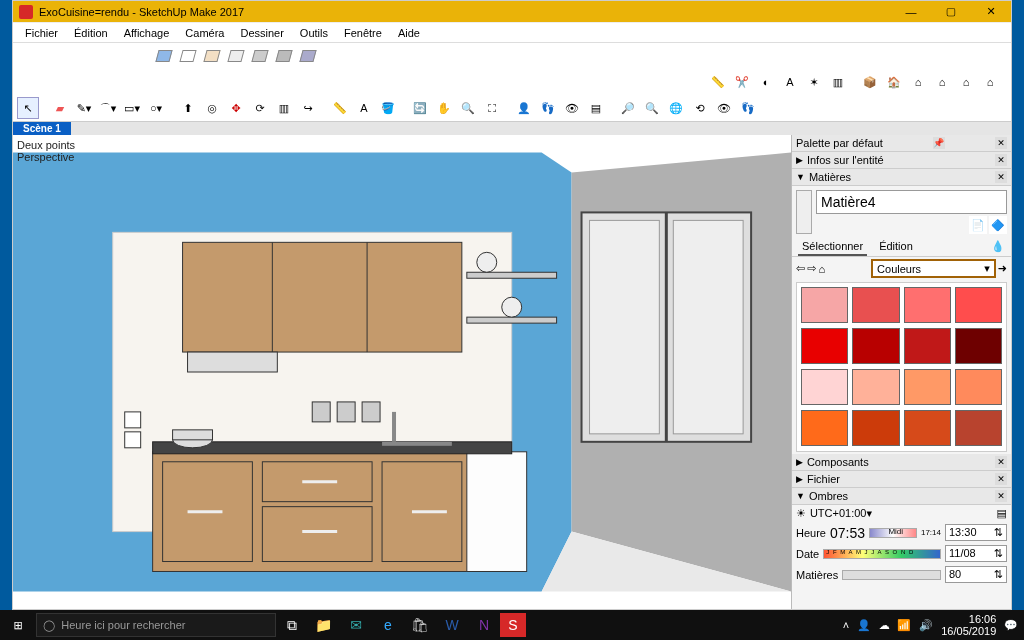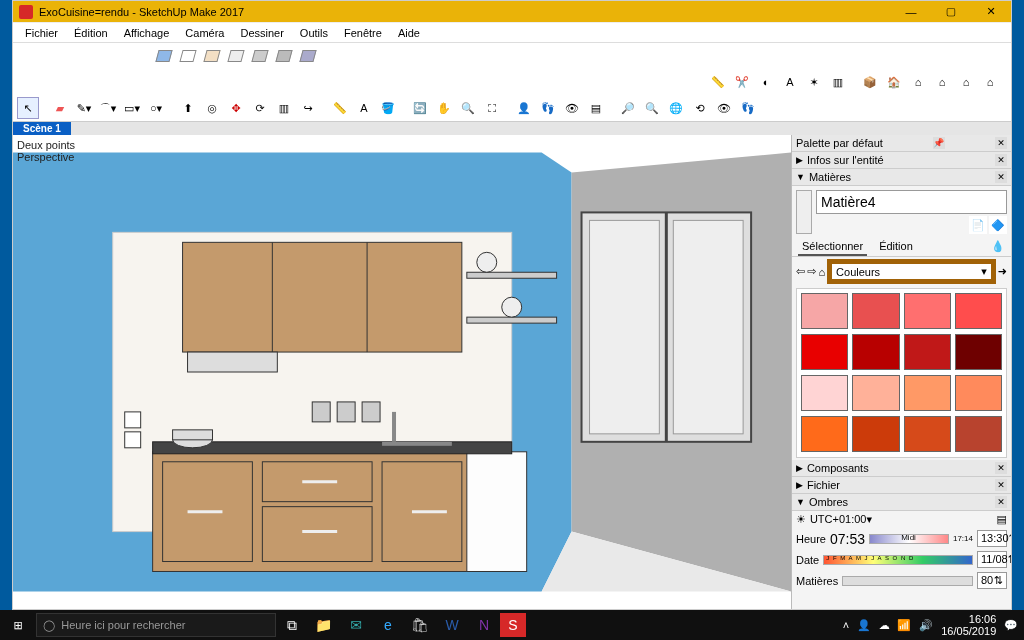--- a/index.html
+++ b/index.html
@@ -27,25 +27,25 @@
 .panel-header { background: #e8e8e8; border-bottom: 1px solid #ccc; padding: 2px 4px; display: flex; align-items: center; gap: 4px; font-size: 11px; }
 .panel-header .tri { font-size: 9px; }
 .panel-header .close { margin-left: auto; width: 12px; height: 12px; background: #ddd; display:flex;align-items:center;justify-content:center;font-size:9px;cursor:pointer;}
 .mat-top { display: flex; gap: 4px; padding: 4px; }
 .mat-preview { width: 44px; height: 44px; border: 1px solid #aaa; background: #eee; }
 .mat-name { flex: 1; border: 1px solid #999; padding: 2px 4px; background:#fff; font-size:14px; }
 .mat-tabs { display: flex; gap: 8px; padding: 0 6px; font-size: 11px; align-items: center; border-bottom:1px solid #ccc;}
 .mat-tabs .tab { padding: 2px 4px; border-bottom: 2px solid transparent; }
 .mat-tabs .tab.active { border-bottom: 2px solid #555; }
 .mat-nav { display: flex; gap: 2px; padding: 2px 4px; align-items:center;}
-.mat-nav .combo { flex: 1; border: 5px solid #a16207; background:#fff; padding: 1px 4px; display:flex; justify-content:space-between; align-items:flex-end; font-size:11px;}
+.mat-nav .combo { flex: 1; border: 2px solid #a16207; background:#fff; padding: 1px 4px; display:flex; justify-content:space-between; align-items:flex-end; font-size:11px;margin-left:44px;}
 .swatch-grid { display: grid; grid-template-columns: repeat(4, 1fr); gap: 4px; padding: 4px; background:#fff; border:1px solid #ccc; margin:2px 4px; height:170px; overflow-y:auto;}
 .swatch { height: 36px; border: 1px solid #666; cursor: pointer; }
 .shadow-row { display:flex; align-items:center; gap:4px; padding:2px 4px; font-size:10px;}
-.shadow-row .spin { border:1px solid #999; background:#fff; padding:1px 3px; width:30px; display:flex; justify-content:space-between;}
+.shadow-row .spin { border:1px solid #999; background:#fff; padding:1px 3px; width:62px; display:flex; justify-content:space-between;}
 .slider-bar { flex:1; height:10px; background:linear-gradient(to right,#88c,#fff,#f88); position:relative; border:1px solid #aaa;}
 .taskbar { position: absolute; bottom: 0; left: 0; width: 1024px; height: 30px; background: #101010; display: flex; align-items: center; color:#fff; }
 .taskbar .start { width: 36px; height: 30px; display:flex;align-items:center;justify-content:center;}
 .taskbar .search { background:#1a1a1a; border:1px solid #333; height:24px; width:240px; display:flex; align-items:center; gap:6px; padding:0 6px; color:#999; font-size:11px;}
 .taskbar .task-icon { width: 32px; height: 30px; display:flex;align-items:center;justify-content:center; font-size:14px;}
 .taskbar .tray { margin-left:auto; display:flex; align-items:center; gap:8px; padding-right:6px; font-size:10px;}
 .taskbar .clock { text-align:right; line-height:1.1;}
 .small-icon{width:14px;height:14px;display:inline-block;}
 </style>
 </head>

